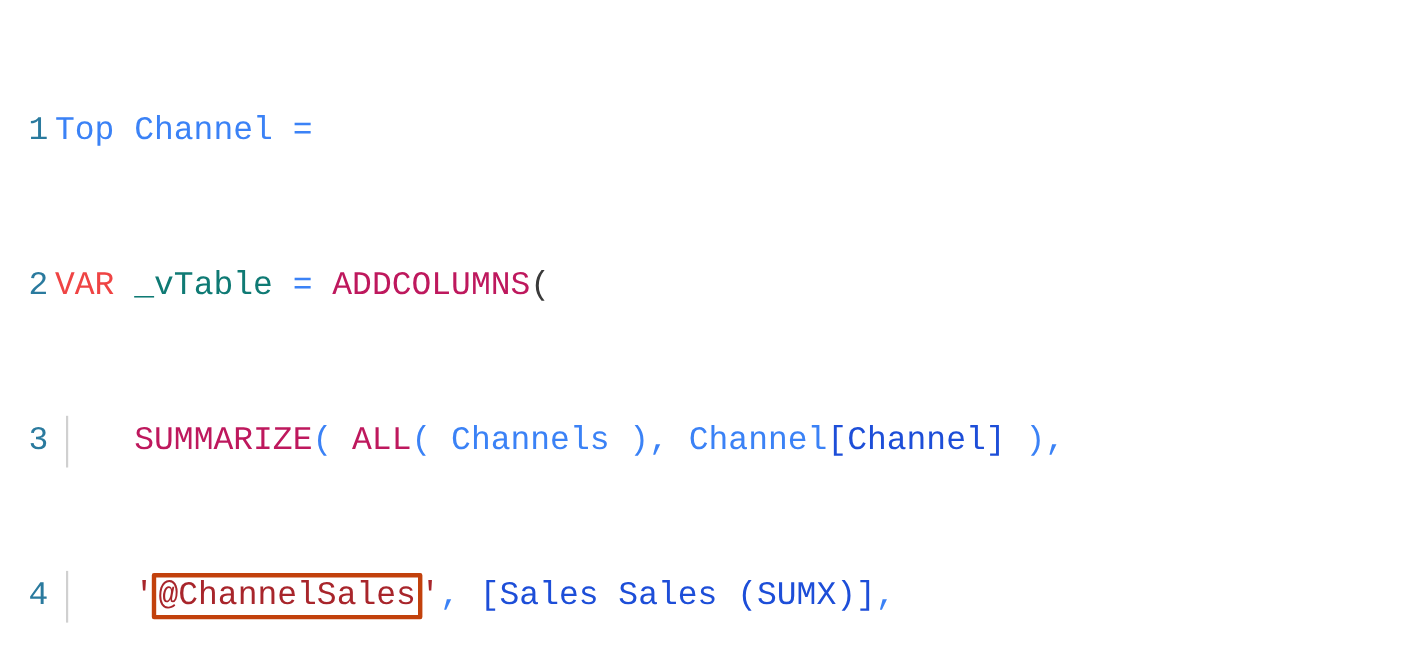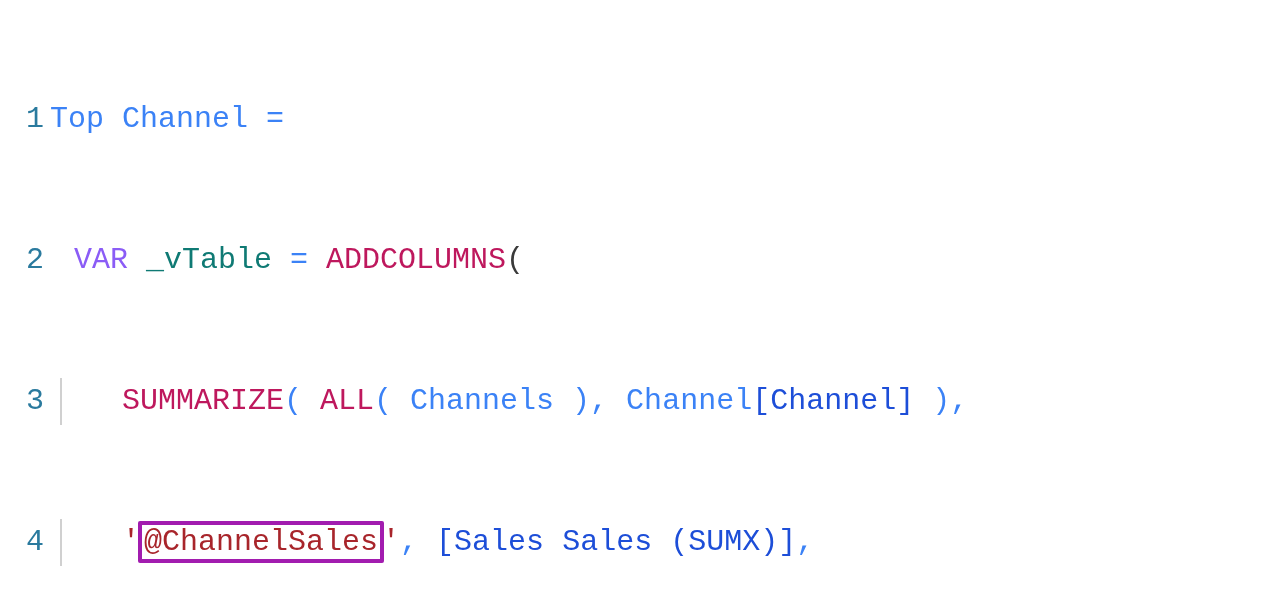--- a/index.html
+++ b/index.html
@@ -38,29 +38,29 @@
   }
   .indent-guide {
     position: absolute;
     left: 10px;
     top: 0;
     bottom: 0;
     width: 0;
     border-left: 2px solid #d0d0d0;
   }
   .plain   { color: #3b82f6; }
-  .kw      { color: #8b5cf6; margin-left: 24px; }       
+  .kw      { color: #ef4444; }       
   .fn      { color: #be185d; }       
   .var     { color: #0f7a74; text-align: center; }       
   .measure { color: #1d4ed8; }       
   .str     { color: #a8252b; }       
   .paren   { color: #3a3a3a; }
   .hlbox {
     display: inline-block;
-    border: 4px solid #a21caf;
+    border: 4px solid #c2410c;
     padding: 0 2px;
     margin: 0 -2px;
     line-height: 34px;
     vertical-align: baseline;
     border-radius: 2px;
   }
 </style>
 </head>
 <body>
 

